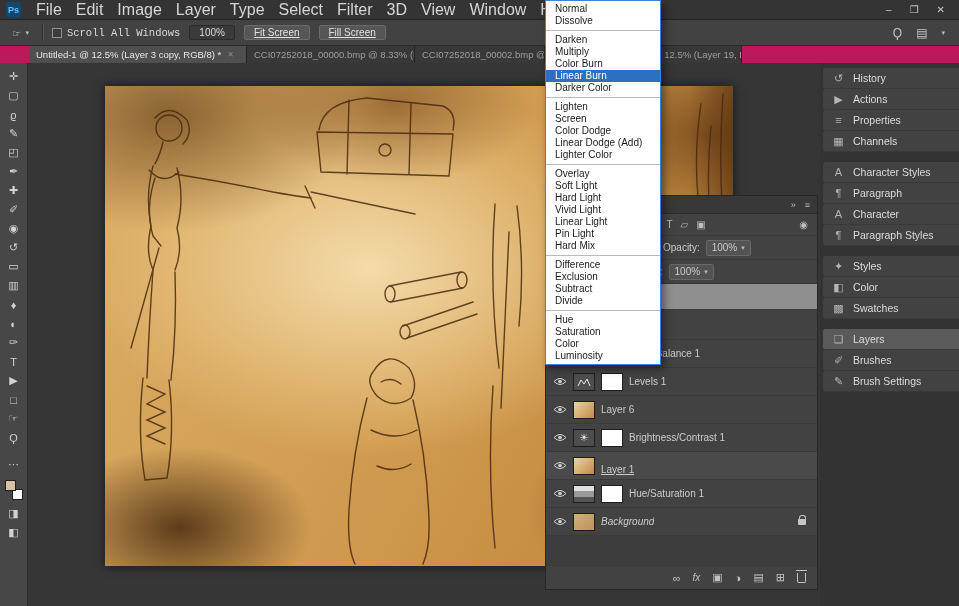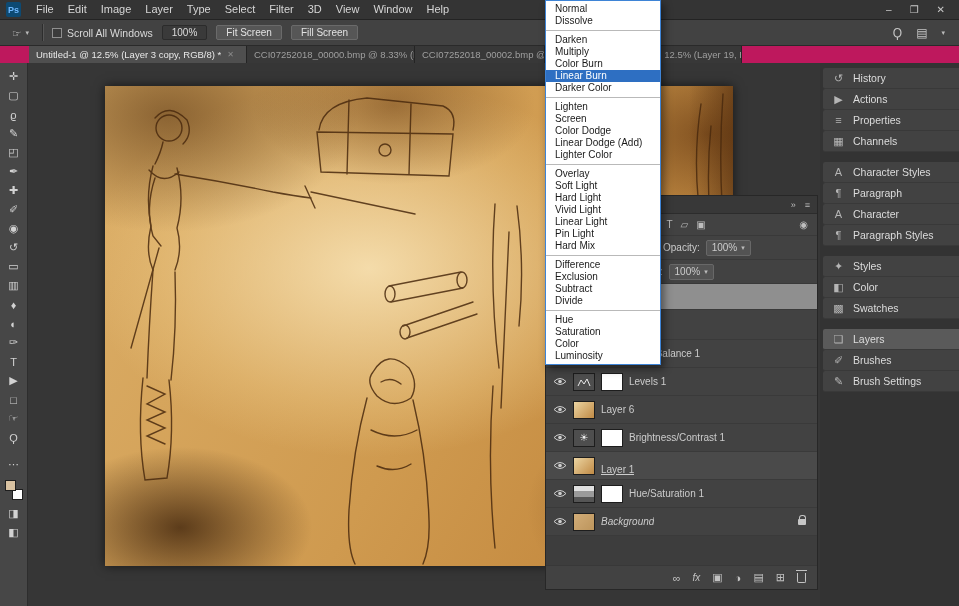--- a/index.html
+++ b/index.html
@@ -8,33 +8,33 @@
     position:relative; width:959px; height:606px; overflow:hidden;
     background:#333; font-family:"Liberation Sans", sans-serif;
     color:#ddd; -webkit-font-smoothing:antialiased;
   }
   
   .menubar { height:20px; background:#343434; border-bottom:1px solid #232323;
     display:flex; align-items:center; padding:0 6px; }
   .ps-logo { width:15px; height:15px; border-radius:2px; background:#0d4a73;
     color:#6fb8ff; font-size:9px; font-weight:bold; display:flex; align-items:center;
     justify-content:center; margin-right:8px; }
-  .menu-item { font-size:11px; color:#d6d6d6; padding:0 7px; line-height:19px; cursor:default; }
+  .menu-item { font-size:16px; color:#d6d6d6; padding:0 7px; line-height:19px; cursor:default; }
   .win-controls { margin-left:auto; display:flex; gap:18px; padding-right:8px;
     color:#c8c8c8; font-size:10px; }
   
   .optionsbar { height:26px; background:#424242; border-bottom:1px solid #2a2a2a;
     display:flex; align-items:center; padding:0 8px; gap:9px; font-size:10.5px; color:#d9d9d9; }
   .opt-tool { display:flex; align-items:center; gap:4px; padding:0 4px; }
   .caret { font-size:7px; color:#bbb; }
   .vsep { width:1px; height:17px; background:#2d2d2d; box-shadow:1px 0 0 #565656; }
   .checkbox { width:10px; height:10px; border:1px solid #8f8f8f; background:#3b3b3b; }
-  .chk-wrap { display:flex; align-items:center; gap:5px; }
+  .chk-wrap { display:flex; align-items:center; gap:5px;font-family:Liberation Mono, monospace; }
   .btn { background:#565656; border:1px solid #6a6a6a; border-radius:2px;
-    padding:1px 9px; font-size:10px; color:#e2e2e2; }
+    padding:1px 9px; font-size:10px; color:#e2e2e2;text-decoration:underline; }
   .field-btn { background:#3a3a3a; border:1px solid #2b2b2b; border-radius:2px;
     padding:1px 9px; font-size:10px; color:#dcdcdc; }
   .opt-right { margin-left:auto; display:flex; align-items:center; gap:14px;
     color:#c6c6c6; font-size:12px; padding-right:6px; }
   
   .tabbar { height:17px; background:#be185d; display:flex; padding-left:29px;text-align:center; }
   .tab { height:17px; display:flex; align-items:center; gap:6px; padding:0 7px;
     font-size:9.5px; background:#383838; color:#9f9f9f; border-right:1px solid #242424;
     white-space:nowrap; overflow:hidden; flex:0 0 auto; }
   .tab.active { background:#4f4f4f; color:#e8e8e8; }

